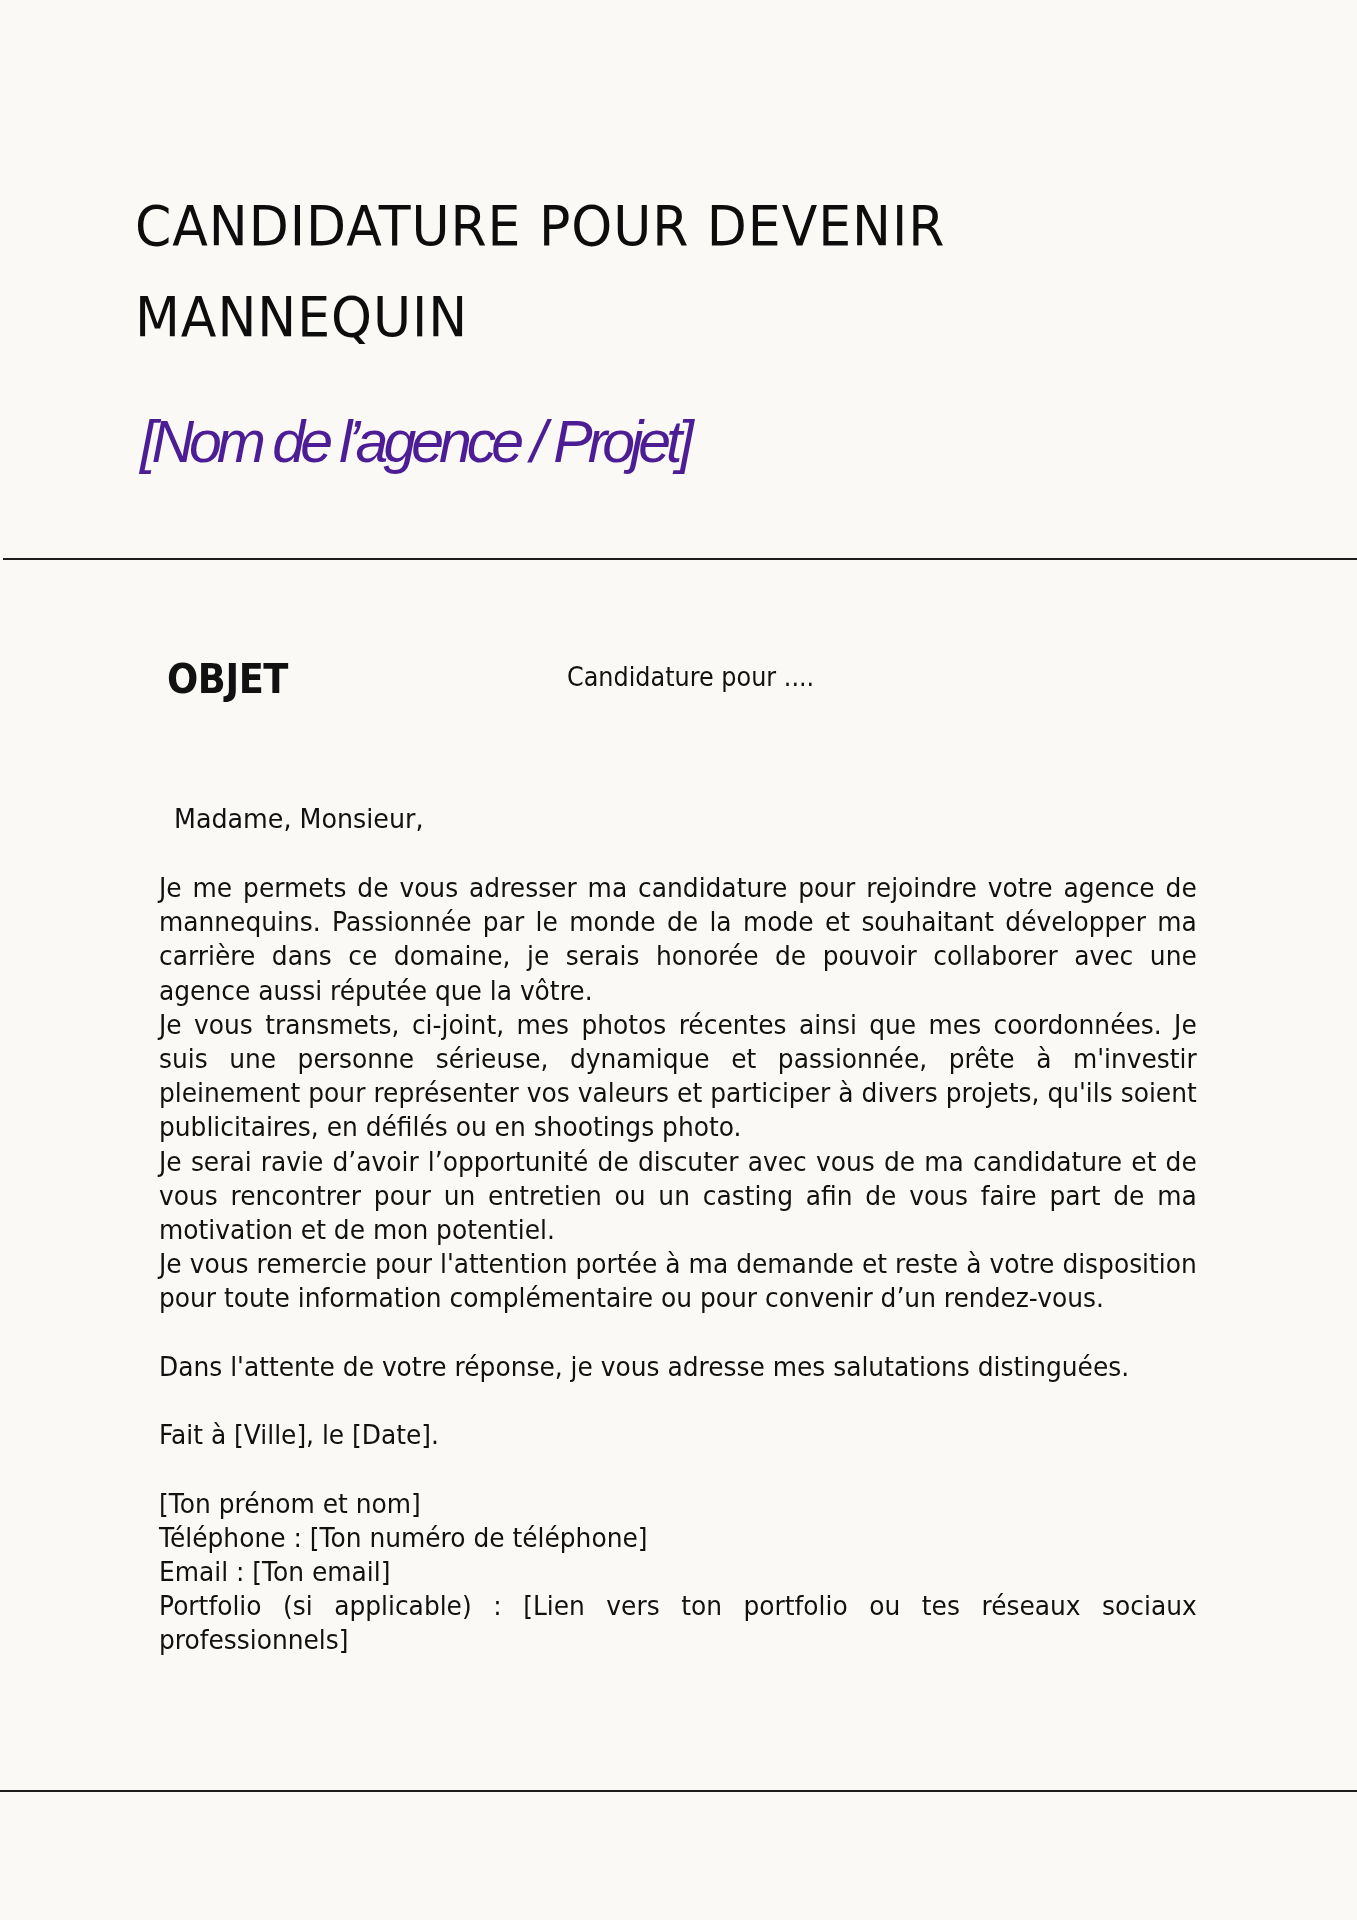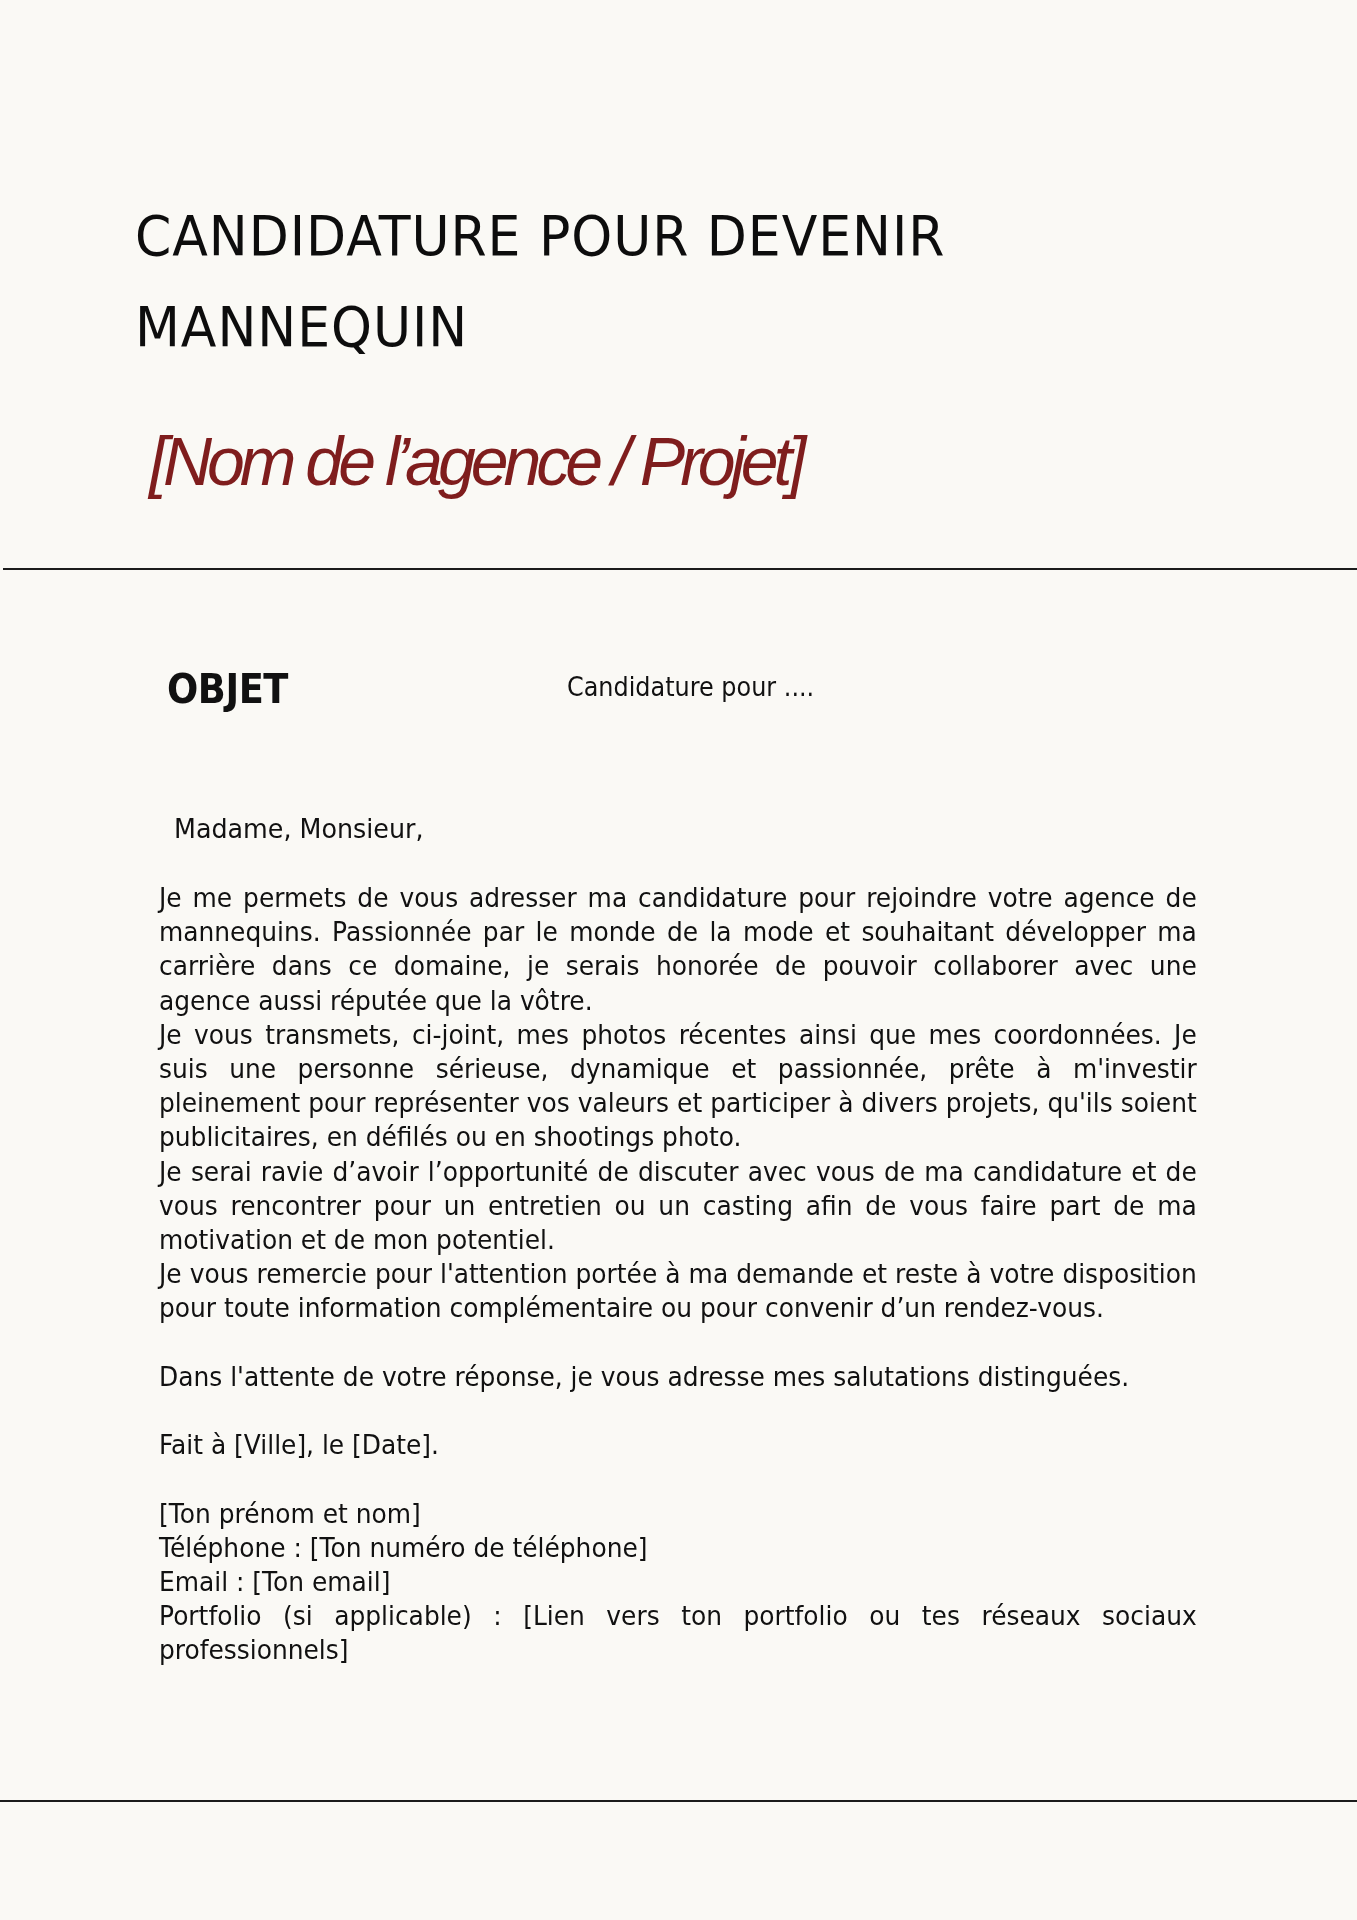--- a/index.html
+++ b/index.html
@@ -10,21 +10,21 @@
       width: 1357px;
       height: 1920px;
       background: #faf9f5;
       position: relative;
       overflow: hidden;
       color: #111111;
       font-family: "DejaVu Sans", sans-serif;
     }
     .page {
       position: absolute;
-      left: 0; top: 10px;
+      left: 0; top: 0;
       width: 1357px;
       height: 1594px;
       border-radius: 8px;
     }
     .title {
       position: absolute;
       left: 135px;
       top: 180px;
       margin: 0;
       font-family: "DejaVu Sans", sans-serif;
@@ -37,28 +37,28 @@
       color: #0d0d0d;
       white-space: nowrap;
     }
     .title .line {
       display: block;
     }
     .subtitle {
       position: absolute;
       left: 136px;
       top: 388px;
-      margin: 13px;
+      margin: 4px;
       font-family: "Liberation Sans", sans-serif;
       font-style: italic;
       font-weight: normal;
-      font-size: 68px;
+      font-size: 59px;
       line-height: 100px;
       letter-spacing: -5px;
-      color: #7f1d1d;
+      color: #4c1d95;
       white-space: nowrap;
     }
     .rule {
       position: absolute;
       height: 2px;
       background: #1c1c1c;
     }
     .rule.top { left: 3px; right: 0; top: 558px; }
     .rule.bottom { left: 0; right: 0; top: 1790px; }
 

